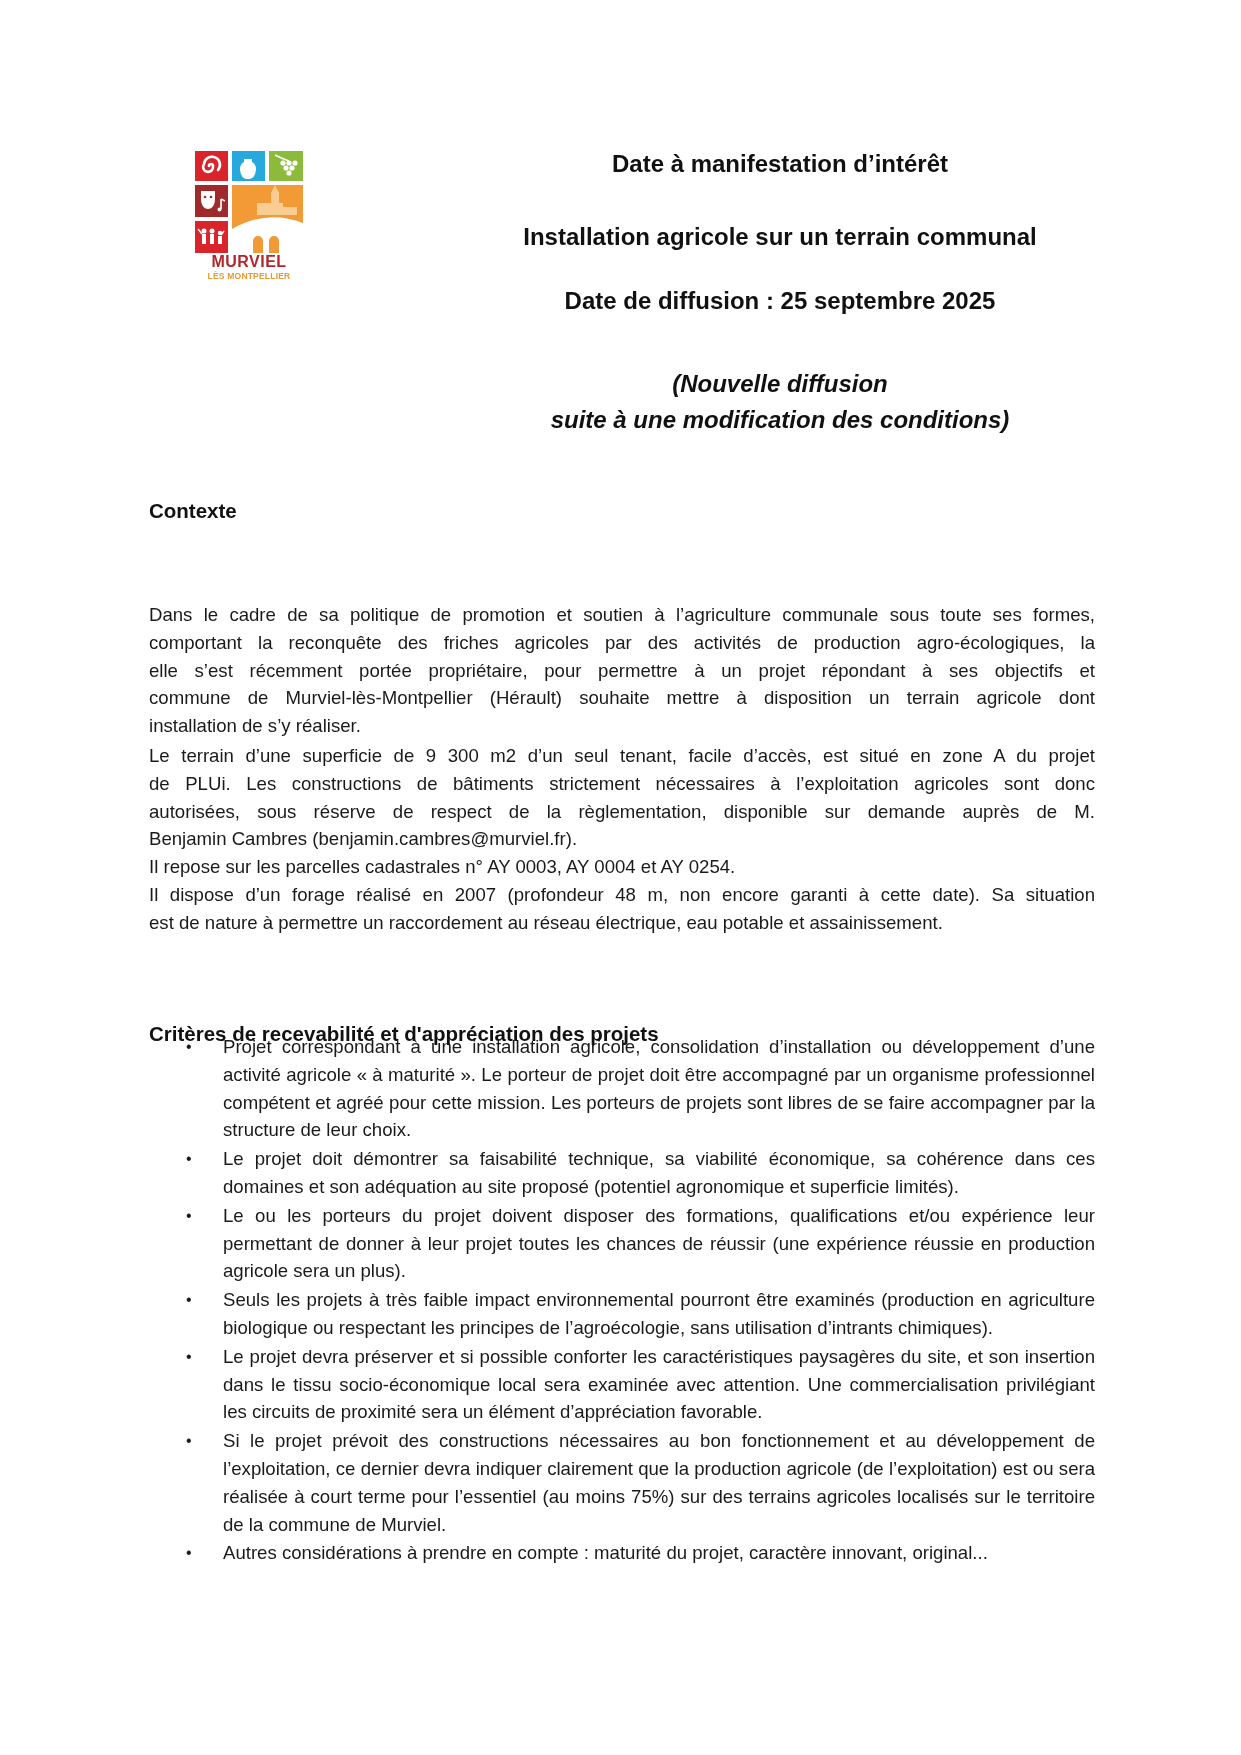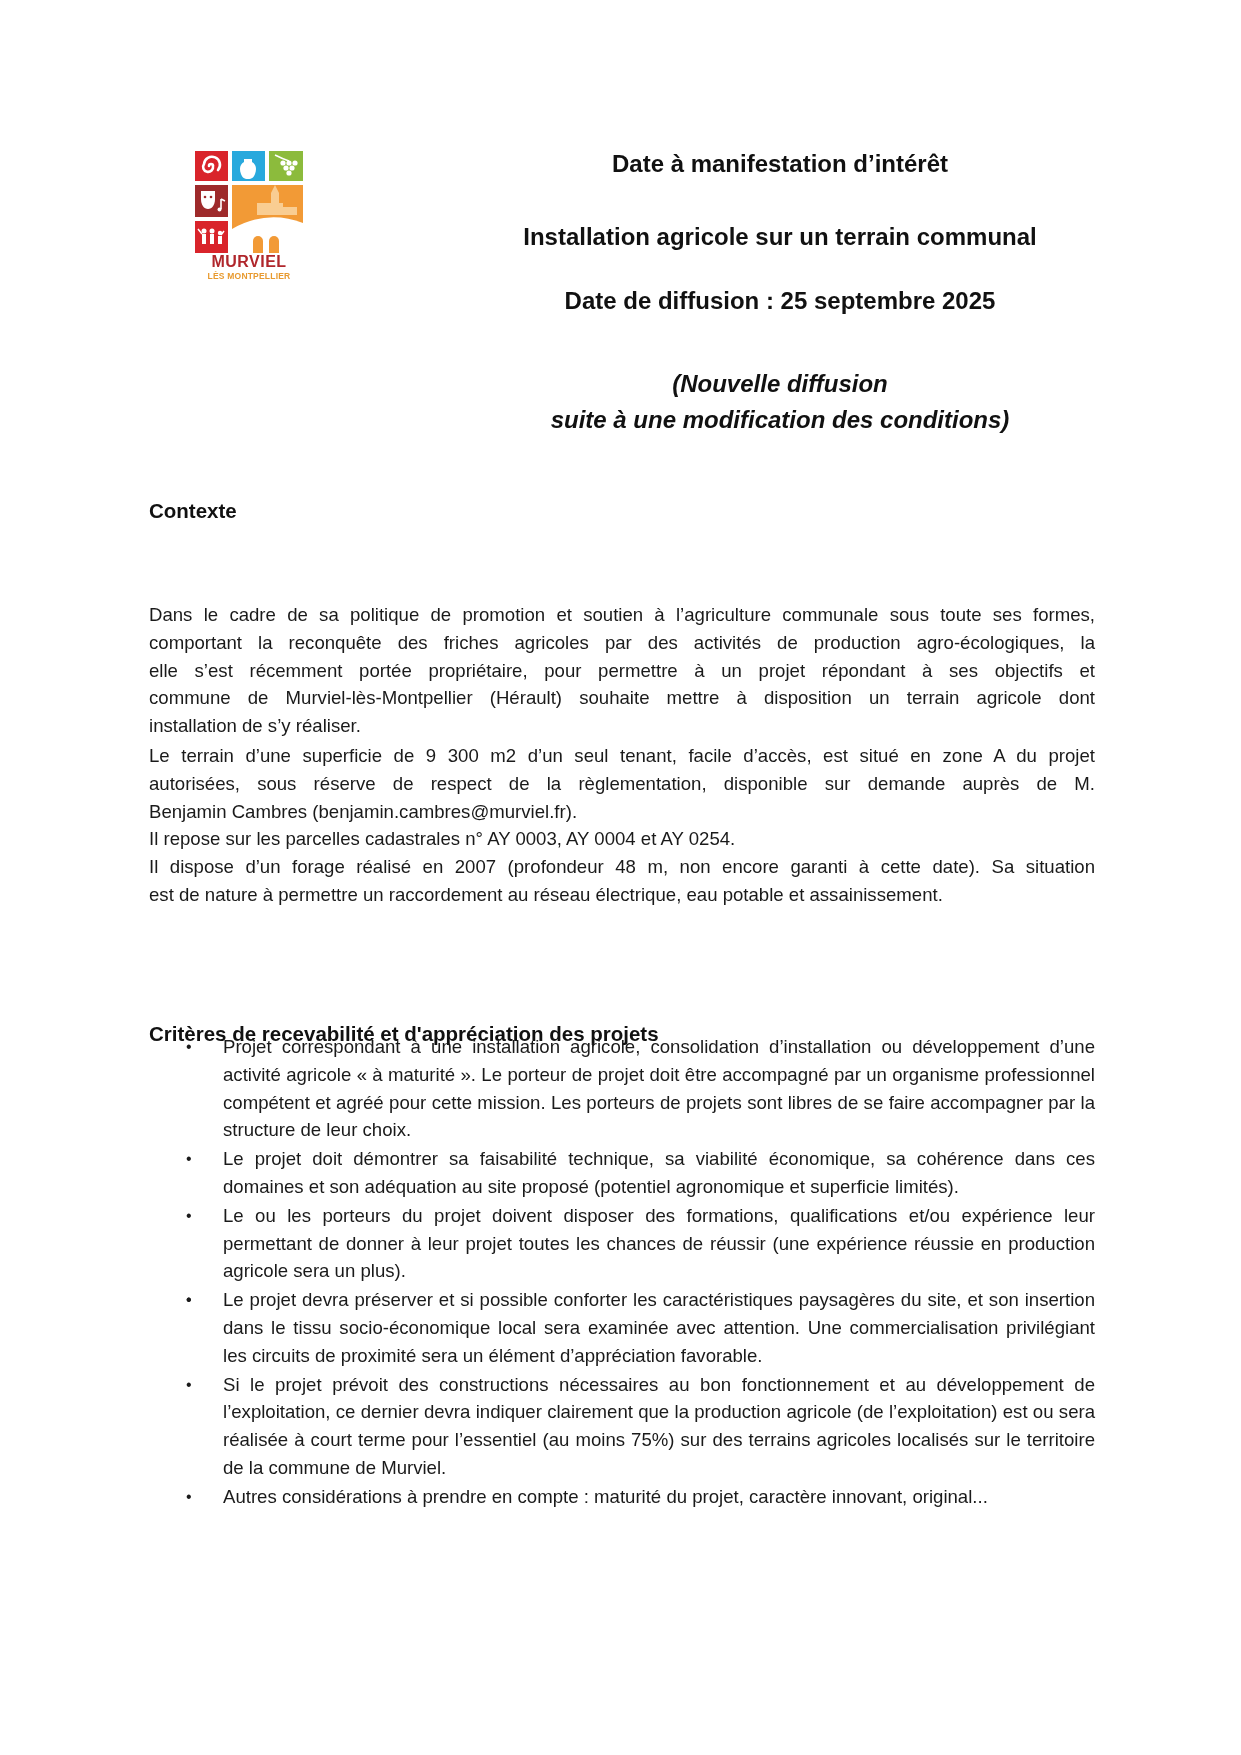--- a/index.html
+++ b/index.html
@@ -171,30 +171,31 @@
 <div class="para p1">
   <span class="line-j">Dans le cadre de sa politique de promotion et soutien à l’agriculture communale sous toute ses formes,</span>
   <span class="line-j">comportant la reconquête des friches agricoles par des activités de production agro-écologiques, la</span>
   <span class="line-j">elle s’est récemment portée propriétaire, pour permettre à un projet répondant à ses objectifs et</span>
   <span class="line-j">commune de Murviel-lès-Montpellier (Hérault) souhaite mettre à disposition un terrain agricole dont</span>
   <span class="line">installation de s’y réaliser.</span>
 </div>
 
 <div class="para p2">
   <span class="line-j">Le terrain d’une superficie de 9 300 m2 d’un seul tenant, facile d’accès, est situé en zone A du projet</span>
+  <span class="line-j">de PLUi. Les constructions de bâtiments strictement nécessaires à l’exploitation agricoles sont donc</span>
   <span class="line-j">autorisées, sous réserve de respect de la règlementation, disponible sur demande auprès de M.</span>
   <span class="line">Benjamin Cambres (benjamin.cambres@murviel.fr).</span>
   <span class="line">Il repose sur les parcelles cadastrales n° AY 0003, AY 0004 et AY 0254.</span>
   <span class="line-j">Il dispose d’un forage réalisé en 2007 (profondeur 48 m, non encore garanti à cette date). Sa situation</span>
   <span class="line">est de nature à permettre un raccordement au réseau électrique, eau potable et assainissement.</span>
 </div>
 
 <div class="section-h h-criteres">Critères de recevabilité et d'appréciation des projets</div>
 
 <ul class="criteria">
   <li><span class="bullet">•</span><span>Projet correspondant à une installation agricole, consolidation d’installation ou développement d’une activité agricole « à maturité ». Le porteur de projet doit être accompagné par un organisme professionnel compétent et agréé pour cette mission. Les  porteurs de projets sont libres de se faire accompagner par la structure de leur choix.</span></li>
   <li><span class="bullet">•</span><span>Le projet doit démontrer sa faisabilité technique, sa viabilité économique, sa cohérence dans ces domaines et son adéquation au site proposé (potentiel agronomique et superficie limités).</span></li>
   <li><span class="bullet">•</span><span>Le ou les porteurs du projet doivent disposer des formations, qualifications et/ou expérience leur permettant de donner à leur projet toutes les chances de réussir (une expérience réussie en production agricole sera un plus).</span></li>
-  <li><span class="bullet">•</span></li>
+  <li><span class="bullet">•</span><span>Seuls les projets à très faible impact environnemental pourront être examinés (production en agriculture biologique ou respectant les principes de l’agroécologie, sans utilisation d’intrants chimiques).</span></li>
   <li><span class="bullet">•</span><span>Le projet devra préserver et si possible conforter les caractéristiques paysagères du site, et son insertion dans le tissu socio-économique local sera examinée avec attention. Une commercialisation privilégiant les circuits de proximité sera un élément d’appréciation favorable.</span></li>
   <li><span class="bullet">•</span><span>Si le projet prévoit des constructions nécessaires au bon fonctionnement et au développement de l’exploitation, ce dernier devra indiquer clairement que la production agricole (de l’exploitation) est ou sera réalisée à court terme pour l’essentiel (au moins 75%) sur des terrains agricoles localisés sur le territoire de la commune de Murviel.</span></li>
   <li><span class="bullet">•</span><span>Autres considérations à prendre en compte : maturité du projet, caractère innovant, original...</span></li>
 </ul>
 
 </body></html>

